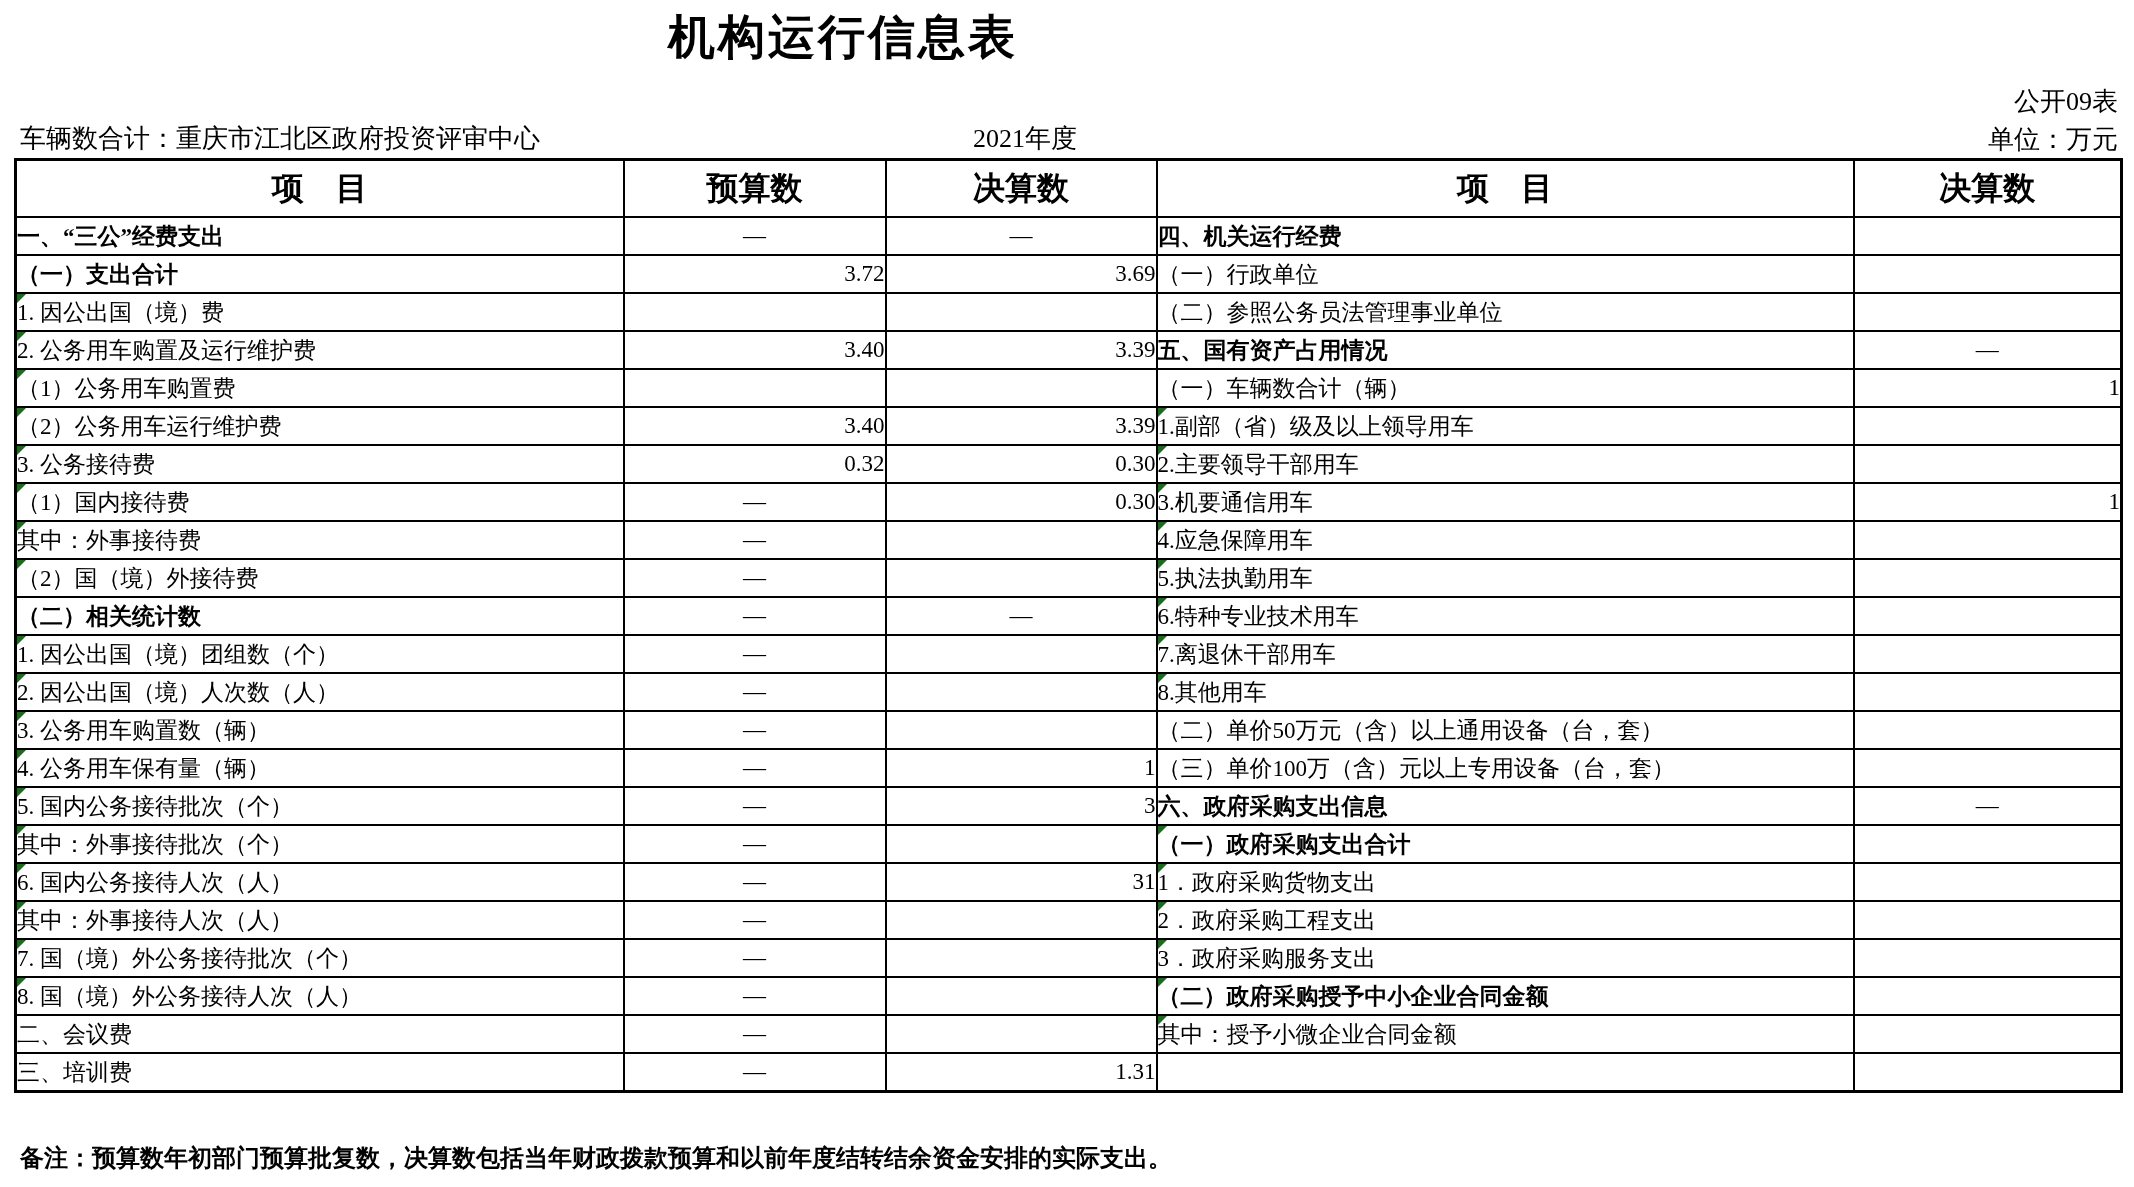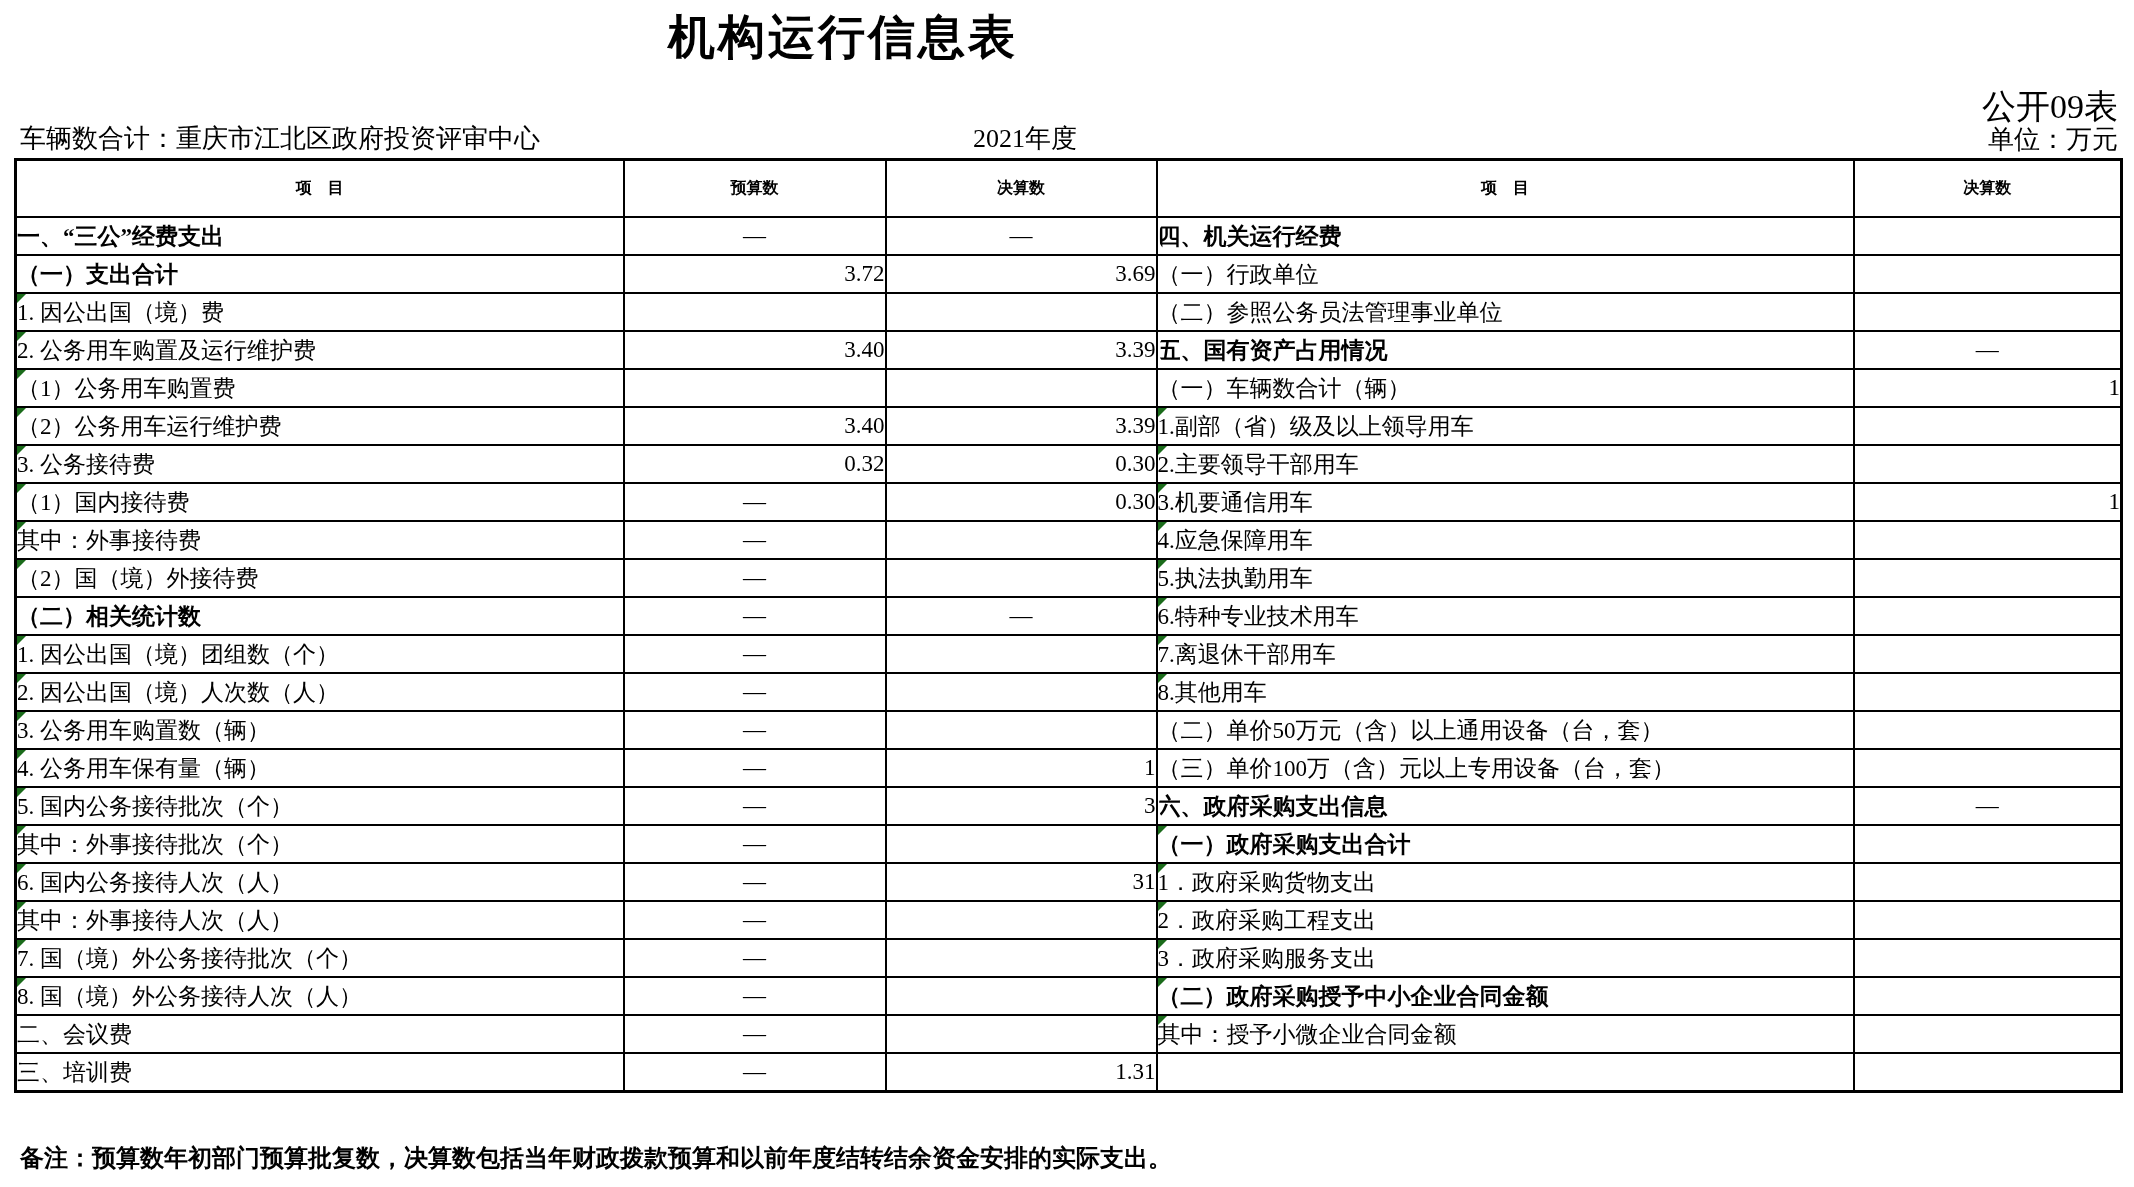--- a/index.html
+++ b/index.html
@@ -6,47 +6,47 @@
   body{
     width:2134px;height:1187px;position:relative;
     font-family:"Liberation Serif","DejaVu Serif",serif;
     color:#000;
   }
   .sheet{position:absolute;inset:0;}
   .doc-title{
     position:absolute;top:6px;left:0;width:1686px;
     text-align:center;font-size:47px;font-weight:bold;letter-spacing:3px;
   }
-  .form-code{position:absolute;top:84px;right:16px;font-size:34px;}
+  .form-code{position:absolute;top:84px;right:16px;font-size:26px;}
   .meta-dept{position:absolute;top:121px;left:20px;font-size:26px;}
   .meta-year{position:absolute;top:121px;left:875px;width:300px;text-align:center;font-size:26px;}
   .meta-unit{position:absolute;top:122px;right:16px;font-size:26px;}
 
   table.grid{
     position:absolute;top:158px;left:14px;width:2106px;
     border-collapse:collapse;table-layout:fixed;
     border:3px solid #000;
   }
   table.grid th, table.grid td{
     border:2px solid #000;
     font-size:23px;
     overflow:hidden;white-space:nowrap;
     padding:0;
   }
-  table.grid th{height:55px;text-align:center;font-weight:bold;font-size:16px;}
+  table.grid th{height:55px;text-align:center;font-weight:bold;font-size:32px;}
   table.grid td{height:36px;}
   td.c-item{position:relative;text-align:left;}
   td.c-num{text-align:right;padding-right:6px;}
   td.c-num.dash{text-align:center;padding-right:0;}
   td.bold{font-weight:bold;}
   
   .Llvl0{padding-left:6px;}  .Llvl1{padding-left:22px;}
   .Llvl2{padding-left:46px;} .Llvl3{padding-left:88px;}
   
-  .Rlvl0{padding-left:7px;border-radius:17px;}  .Rlvl1{padding-left:11px;} .Rlvl2{padding-left:17px;}
+  .Rlvl0{padding-left:7px;}  .Rlvl1{padding-left:11px;} .Rlvl2{padding-left:17px;}
   .Rlvl3{padding-left:48px;font-weight:bold;} .Rlvl4{padding-left:78px;} .Rlvl5{padding-left:122px;}
   .tri{
     position:absolute;top:0;left:0;width:0;height:0;
     border-top:9px solid #1a6b1a;border-right:9px solid transparent;
   }
   .note{position:absolute;top:1142px;left:20px;font-size:24px;font-weight:bold;}
 </style>
 </head>
 <body>
 

